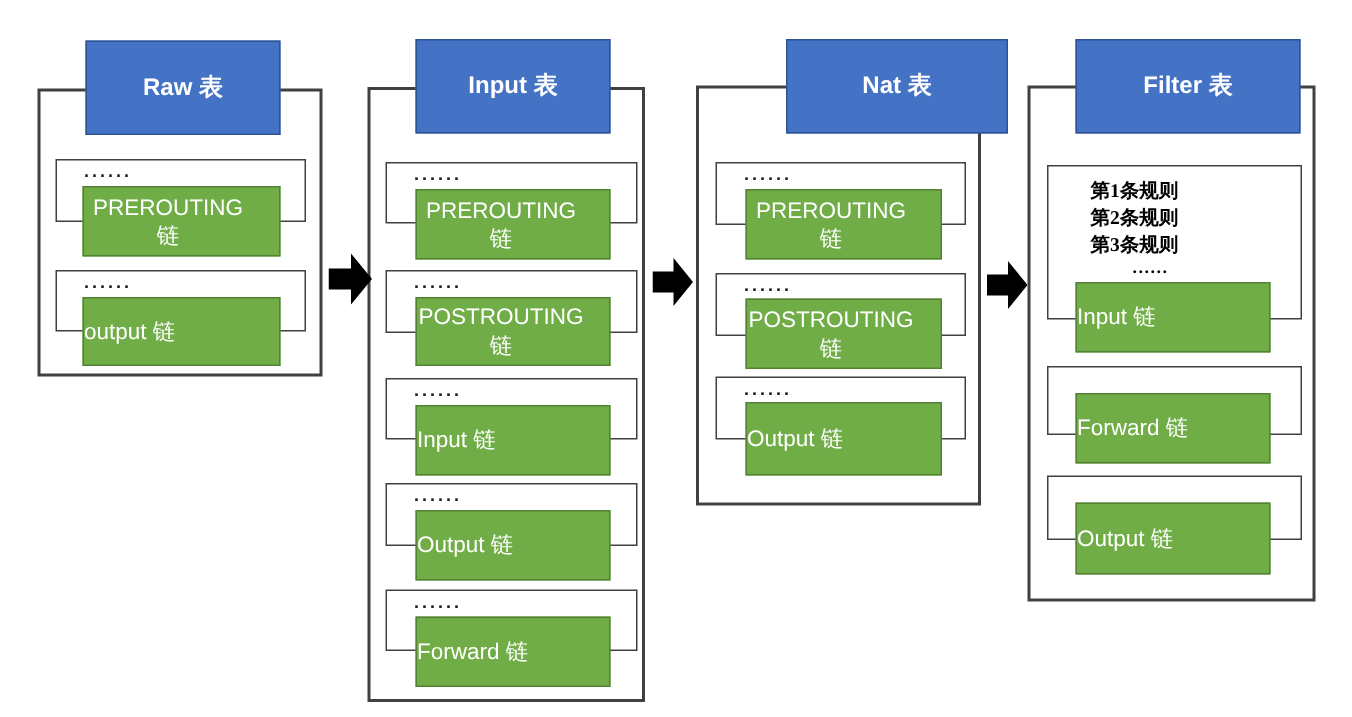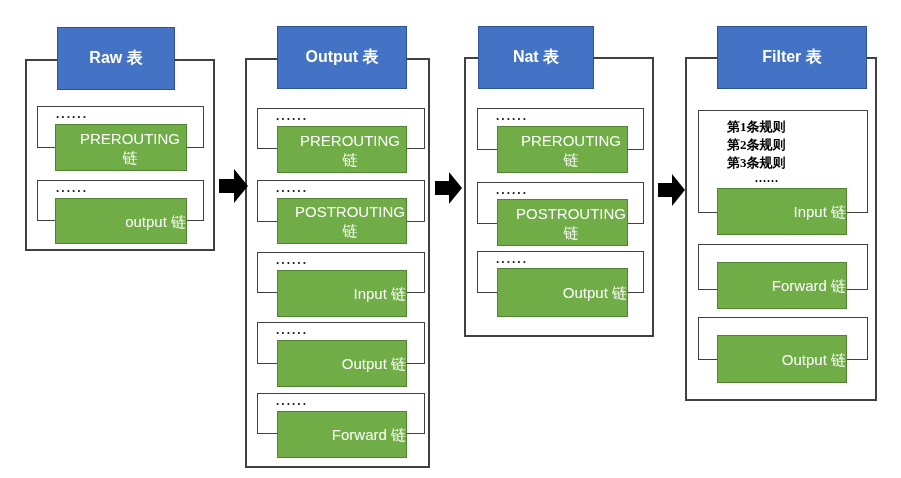--- a/index.html
+++ b/index.html
@@ -53,21 +53,21 @@
     padding: 1px 0 0 18px;
     line-height: 12px;
   }
   .chain-green {
     background: var(--chain-bg);
     border: 1.5px solid var(--chain-border);
     color: var(--chain-text);
     font-size: 15px;
     display: flex;
     align-items: center;
-    justify-content: flex-end;
+    justify-content: flex-start;
     text-align: center;
     z-index: 2;
     line-height: 19px;
   }
   .chain-green .lbl { max-width: 112px; display: inline-block; }
   .rules-block {
     z-index: 2;
     color: var(--rules-text);
     font-weight: bold;
     font-size: 13px;
@@ -83,21 +83,21 @@
   }
   .flow-arrow { z-index: 4; }
   .flow-arrow polygon { fill: var(--arrow); }
 </style>
 </head>
 <body>
 
 <div class="canvas">
 
   <div class="abs outer-box" style="left:25px;top:59px;width:190px;height:192px"></div>
-  <div class="abs table-header" style="left:57px;top:27px;width:118px;height:63px">
+  <div class="abs table-header" style="left:57px;top:27px;width:130px;height:63px">
     <span>Raw 表</span>
   </div>
   <div class="abs chain-white" style="left:37px;top:106px;width:167px;height:42px">
     <div class="dots">......</div>
   </div>
   <div class="abs chain-green" style="left:55px;top:124px;width:132px;height:47px">
     <span class="lbl">PREROUTING 链</span>
   </div>
   <div class="abs chain-white" style="left:37px;top:180px;width:167px;height:41px">
     <div class="dots">......</div>
@@ -105,21 +105,21 @@
   <div class="abs chain-green" style="left:55px;top:198px;width:132px;height:46px">
     <span class="lbl">output 链</span>
   </div>
 
   <svg class="abs flow-arrow" style="left:219px;top:167px" width="29" height="38" viewBox="0 0 29 38">
     <polygon points="0,12 15,12 15,2 29,19 15,36 15,26 0,26"></polygon>
   </svg>
 
   <div class="abs outer-box" style="left:245px;top:58px;width:185px;height:410px"></div>
   <div class="abs table-header" style="left:277px;top:26px;width:130px;height:63px">
-    <span>Output 表</span>
+    <span>Input 表</span>
   </div>
   <div class="abs chain-white" style="left:257px;top:108px;width:168px;height:41px">
     <div class="dots">......</div>
   </div>
   <div class="abs chain-green" style="left:277px;top:126px;width:130px;height:47px">
     <span class="lbl">PREROUTING 链</span>
   </div>
   <div class="abs chain-white" style="left:257px;top:180px;width:168px;height:42px">
     <div class="dots">......</div>
   </div>
@@ -143,21 +143,21 @@
   </div>
   <div class="abs chain-green" style="left:277px;top:411px;width:130px;height:47px">
     <span class="lbl">Forward 链</span>
   </div>
 
   <svg class="abs flow-arrow" style="left:435px;top:170px" width="27" height="36" viewBox="0 0 27 36">
     <polygon points="0,11 14,11 14,2 27,18 14,34 14,25 0,25"></polygon>
   </svg>
 
   <div class="abs outer-box" style="left:464px;top:57px;width:190px;height:280px"></div>
-  <div class="abs table-header" style="left:478px;top:26px;width:116px;height:63px">
+  <div class="abs table-header" style="left:524px;top:26px;width:148px;height:63px">
     <span>Nat 表</span>
   </div>
   <div class="abs chain-white" style="left:477px;top:108px;width:167px;height:42px">
     <div class="dots">......</div>
   </div>
   <div class="abs chain-green" style="left:497px;top:126px;width:131px;height:47px">
     <span class="lbl">PREROUTING 链</span>
   </div>
   <div class="abs chain-white" style="left:477px;top:182px;width:167px;height:42px">
     <div class="dots">......</div>

